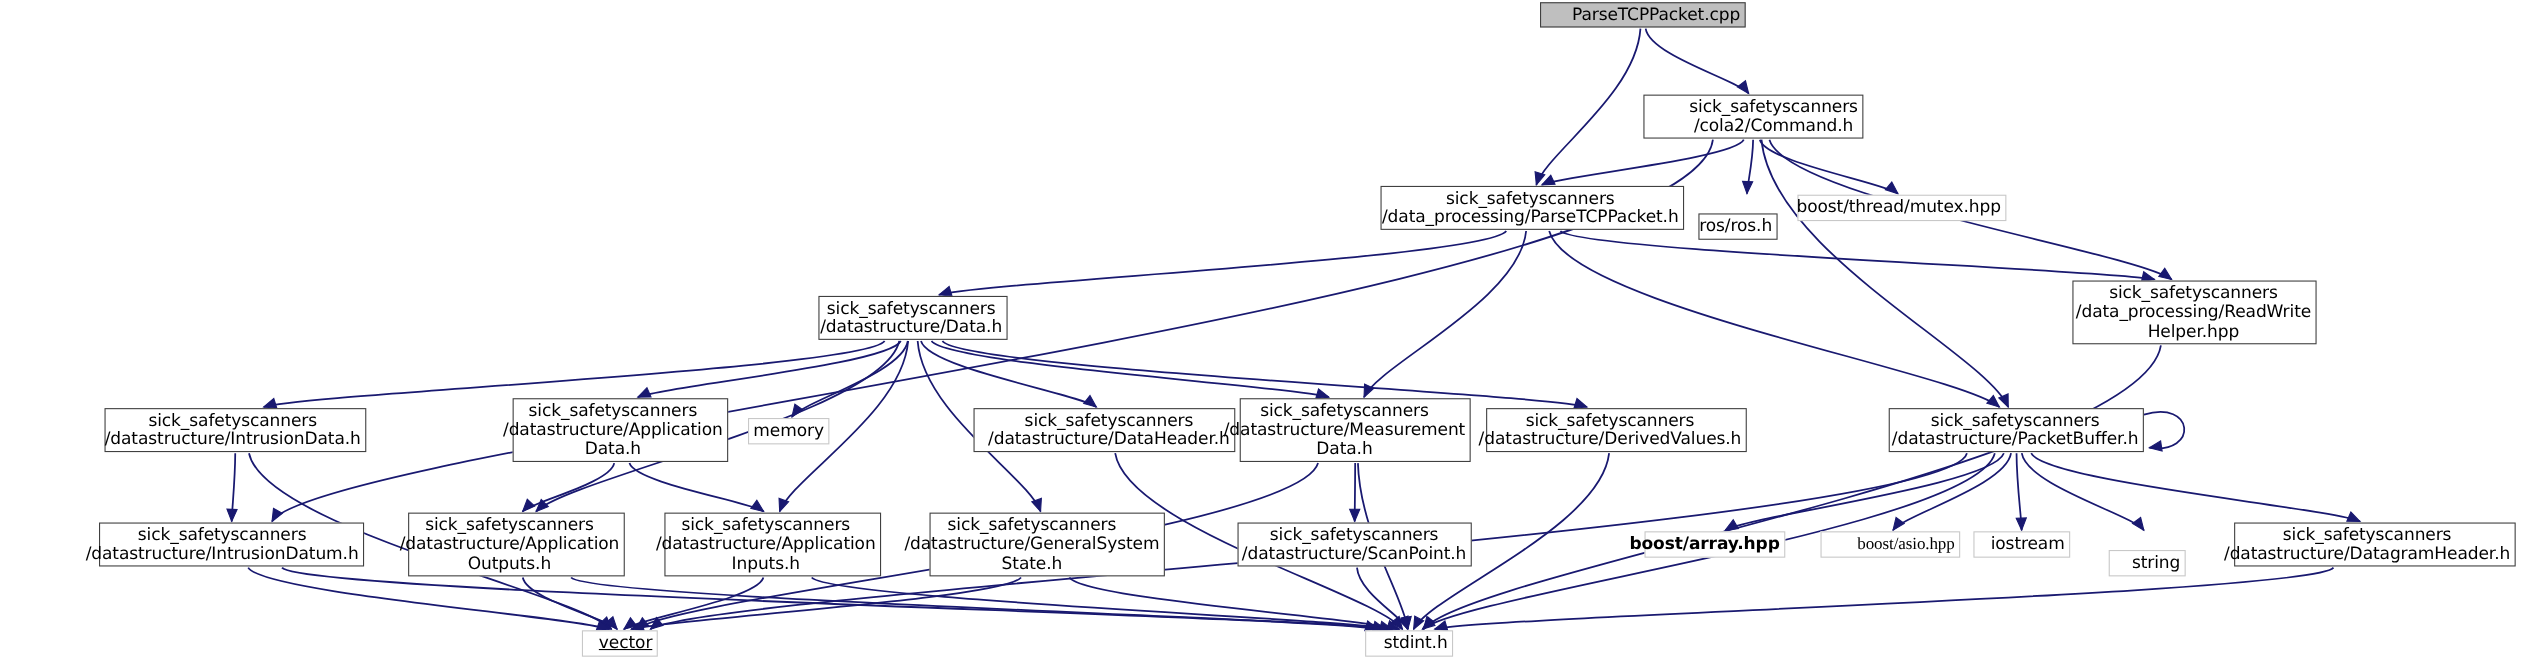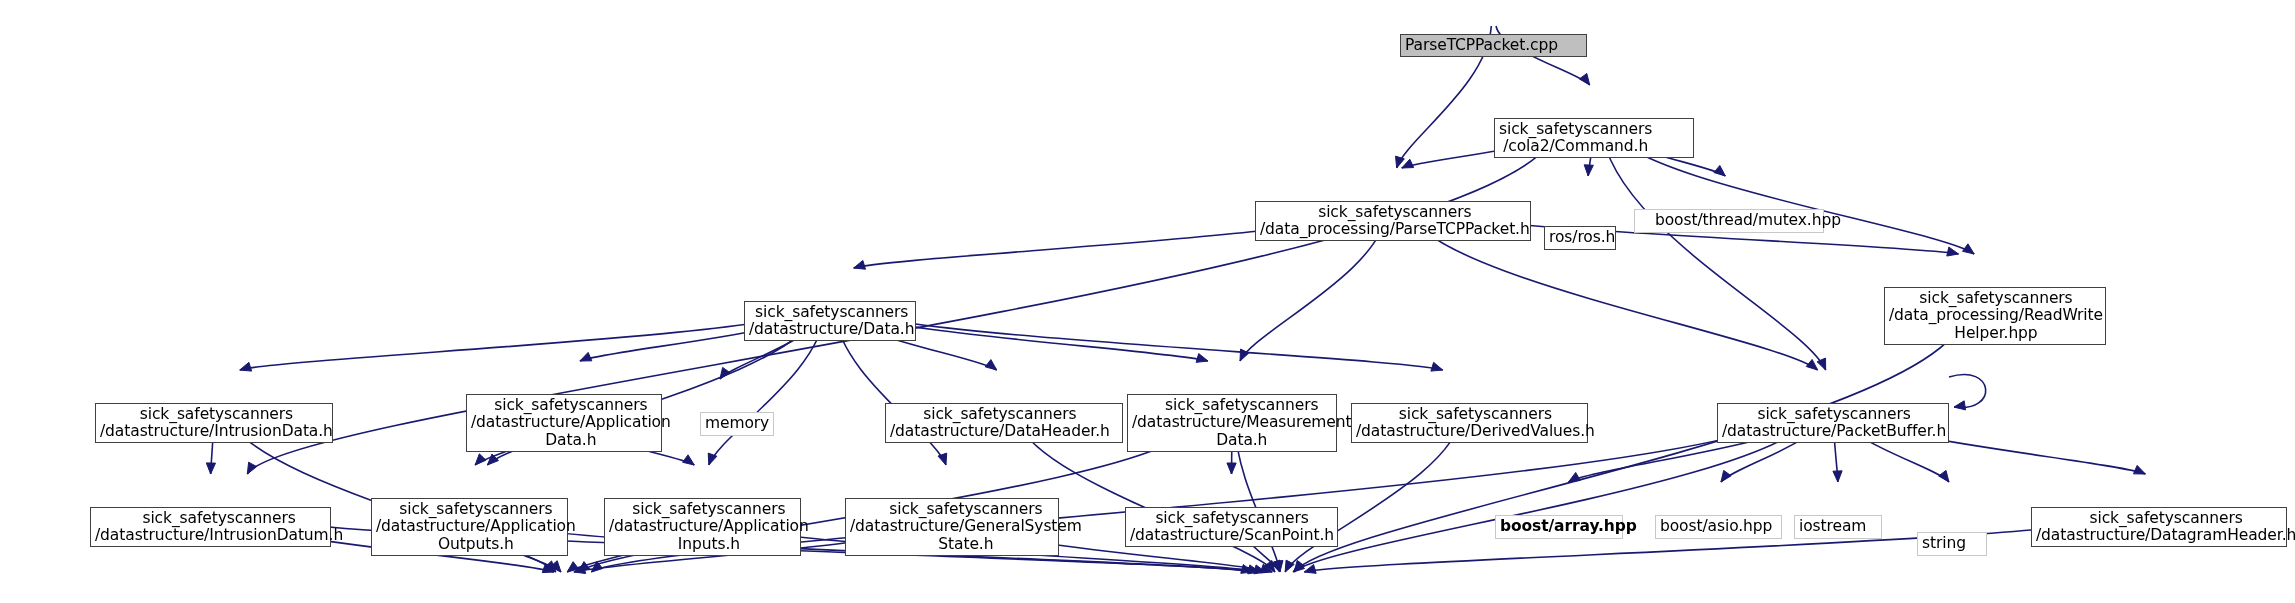--- a/index.html
+++ b/index.html
@@ -2,22 +2,22 @@
 <html><head>
 <meta charset="utf-8">
 <style>
   html,body{margin:0;padding:0;background:#ffffff;}
   body{font-family:"DejaVu Sans","Liberation Sans",sans-serif;}
   #graph-root{position:relative;width:2295px;height:603px;overflow:hidden;background:#fff;}
   svg.graph-canvas{position:absolute;left:0;top:0;width:2295px;height:603px;}
   .edge{fill:none;stroke:#191970;stroke-width:1.6px;}
   .arrowhead{fill:#191970;stroke:#191970;stroke-width:1px;}
   .node-box{position:absolute;box-sizing:border-box;display:flex;align-items:center;
-            justify-content:flex-start;text-align:center;background:#ffffff;
-            font-size:15.5px;line-height:1.12;color:#000;letter-spacing:-0.1px;margin-top:32px;}
+            justify-content:flex-end;text-align:center;background:#ffffff;
+            font-size:15.5px;line-height:1.12;color:#000;letter-spacing:-0.1px;}
   .node-box .lbl{display:block;white-space:pre-line;padding:0 4px;}
   .b-dark{border:1.6px solid #404040;}
   .b-light{border:1.4px solid #c8c8c8;}
   .n-fill{background:#bfbfbf;}
 </style>
 </head>
 <body>
 
 <div id="graph-root">
   <svg class="graph-canvas" id="edge-layer" viewBox="0 0 2295 603" preserveAspectRatio="none">
@@ -149,21 +149,21 @@
       </div>
       <div class="node-box b-dark" style="left: 95px; top: 371px; width: 238px; height: 40px;">
         <span class="lbl">sick_safetyscanners
 /datastructure/IntrusionData.h</span>
       </div>
       <div class="node-box b-dark" style="left: 466px; top: 362px; width: 196px; height: 58px;">
         <span class="lbl">sick_safetyscanners
 /datastructure/Application
 Data.h</span>
       </div>
-      <div class="node-box b-light" style="left: 700px; top: 380px; width: 74px; height: 24px;">
+      <div class="node-box b-light" style="left: 680px; top: 380px; width: 74px; height: 24px;">
         <span class="lbl">memory</span>
       </div>
       <div class="node-box b-dark" style="left: 885px; top: 371px; width: 238px; height: 40px;">
         <span class="lbl">sick_safetyscanners
 /datastructure/DataHeader.h</span>
       </div>
       <div class="node-box b-dark" style="left: 1127px; top: 362px; width: 210px; height: 58px;">
         <span class="lbl">sick_safetyscanners
 /datastructure/Measurement
 Data.h</span>
@@ -195,21 +195,21 @@
 /datastructure/GeneralSystem
 State.h</span>
       </div>
       <div class="node-box b-dark" style="left: 1125px; top: 475px; width: 213px; height: 40px;">
         <span class="lbl">sick_safetyscanners
 /datastructure/ScanPoint.h</span>
       </div>
       <div class="node-box b-light" style="left: 1495px; top: 483px; width: 128px; height: 24px; font-weight: bold;">
         <span class="lbl">boost/array.hpp</span>
       </div>
-      <div class="node-box b-light" style="left: 1655px; top: 483px; width: 127px; height: 24px;">
+      <div class="node-box b-light" style="left: 1655px; top: 483px; width: 127px; height: 24px; font-family: Liberation Serif, serif;">
         <span class="lbl">boost/asio.hpp</span>
       </div>
       <div class="node-box b-light" style="left: 1794px; top: 483px; width: 88px; height: 24px;">
         <span class="lbl">iostream</span>
       </div>
       <div class="node-box b-light" style="left: 1917px; top: 500px; width: 70px; height: 24px;">
         <span class="lbl">string</span>
       </div>
       <div class="node-box b-dark" style="left: 2031px; top: 475px; width: 256px; height: 40px;">
         <span class="lbl">sick_safetyscanners

